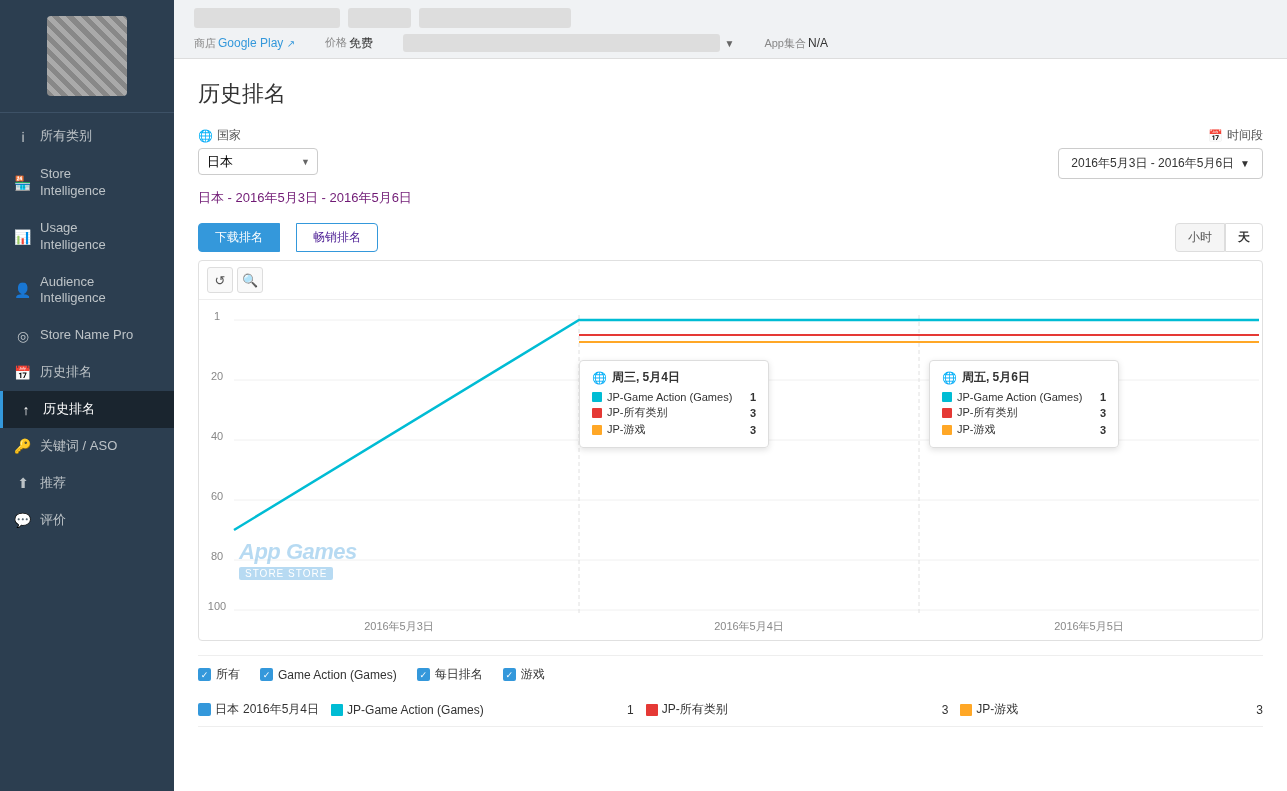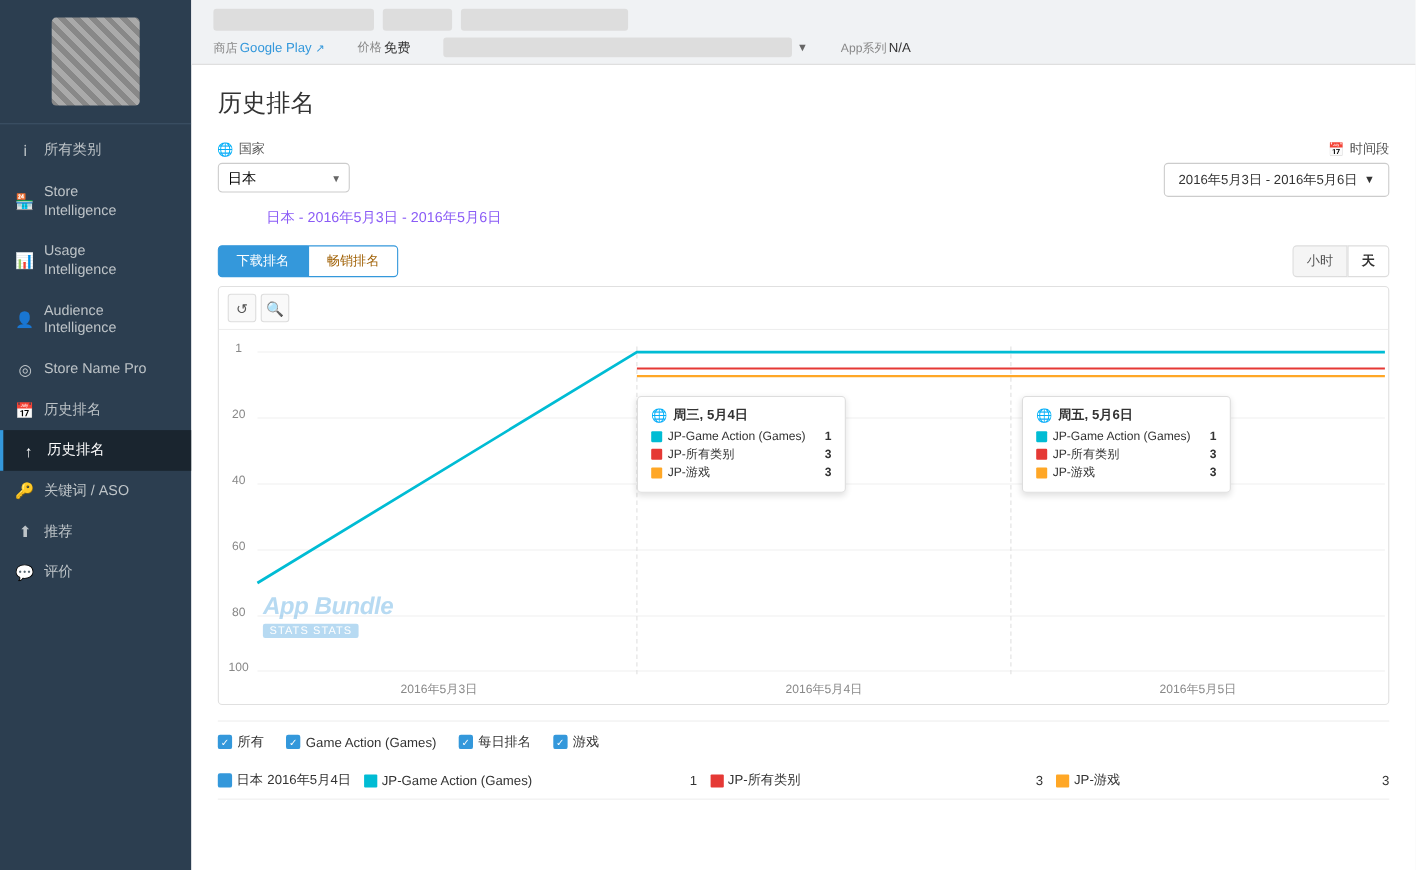--- a/index.html
+++ b/index.html
@@ -143,47 +143,46 @@
       border: 1px solid #ccc;
       border-radius: 4px;
       background: #fff;
       cursor: pointer;
       font-size: 12px;
       color: #333;
     }
 
     .date-subtitle {
       font-size: 13px;
-      color: #8b5cf6;
+      color: #701a75;
       margin-bottom: 16px;
-      margin-left: 44px;
     }
 
     
     .chart-controls {
       display: flex;
       justify-content: space-between;
       align-items: center;
       margin-bottom: 8px;
     }
     .tab-group {
       display: flex;
-      gap: 0;
+      gap: 16px;
     }
     .tab-btn {
       padding: 5px 16px;
       border: 1px solid #3498db;
       background: #3498db;
       color: #fff;
       cursor: pointer;
       font-size: 12px;
     }
     .tab-btn.inactive {
       background: #fff;
-      color: #a16207;
+      color: #4c1d95;
     }
     .tab-btn:first-child { border-radius: 4px 0 0 4px; }
     .tab-btn:last-child { border-radius: 0 4px 4px 0; }
 
     .time-group {
       display: flex;
     }
     .time-btn {
       padding: 5px 12px;
       border: 1px solid #ddd;
@@ -434,21 +433,21 @@
         <span class="meta-label">价格</span>
         <span class="meta-value plain">免费</span>
       </div>
       <div class="meta-item">
         <div style="display:flex;align-items:center;gap:4px;">
           <span style="background:#ddd;border-radius:3px;color:transparent;padding:2px 140px;display:inline-block;">Bundle</span>
           <span style="cursor:pointer;font-size:10px;color:#666;">▼</span>
         </div>
       </div>
       <div class="meta-item">
-        <span class="meta-label">App系列</span>
+        <span class="meta-label">App集合</span>
         <span class="meta-value plain">N/A</span>
       </div>
     </div>
   </div>
 
   <div class="content">
     <h1 class="page-title">历史排名</h1>
 
     <div class="filters-row">
       <div class="filter-group">
@@ -520,22 +519,22 @@
           <polyline points="380,35 1060,35" fill="none" stroke="#e53935" stroke-width="2"></polyline>
 
           <polyline points="380,42 1060,42" fill="none" stroke="#ffa726" stroke-width="2"></polyline>
 
           <text x="200" y="330" font-size="11" fill="#888" text-anchor="middle">2016年5月3日</text>
           <text x="550" y="330" font-size="11" fill="#888" text-anchor="middle">2016年5月4日</text>
           <text x="890" y="330" font-size="11" fill="#888" text-anchor="middle">2016年5月5日</text>
         </svg>
 
         <div class="watermark">
-          <div class="watermark-title">App Bundle</div>
-          <div class="watermark-sub">STATS STATS</div>
+          <div class="watermark-title">App Games</div>
+          <div class="watermark-sub">STORE STORE</div>
         </div>
 
         <div class="tooltip-box" style="left:380px; top:60px;">
           <div class="tooltip-title">
             <span>🌐</span>
             <span>周三, 5月4日</span>
           </div>
           <div class="tooltip-row">
             <div class="tooltip-row-left">
               <div class="dot dot-cyan"></div>

